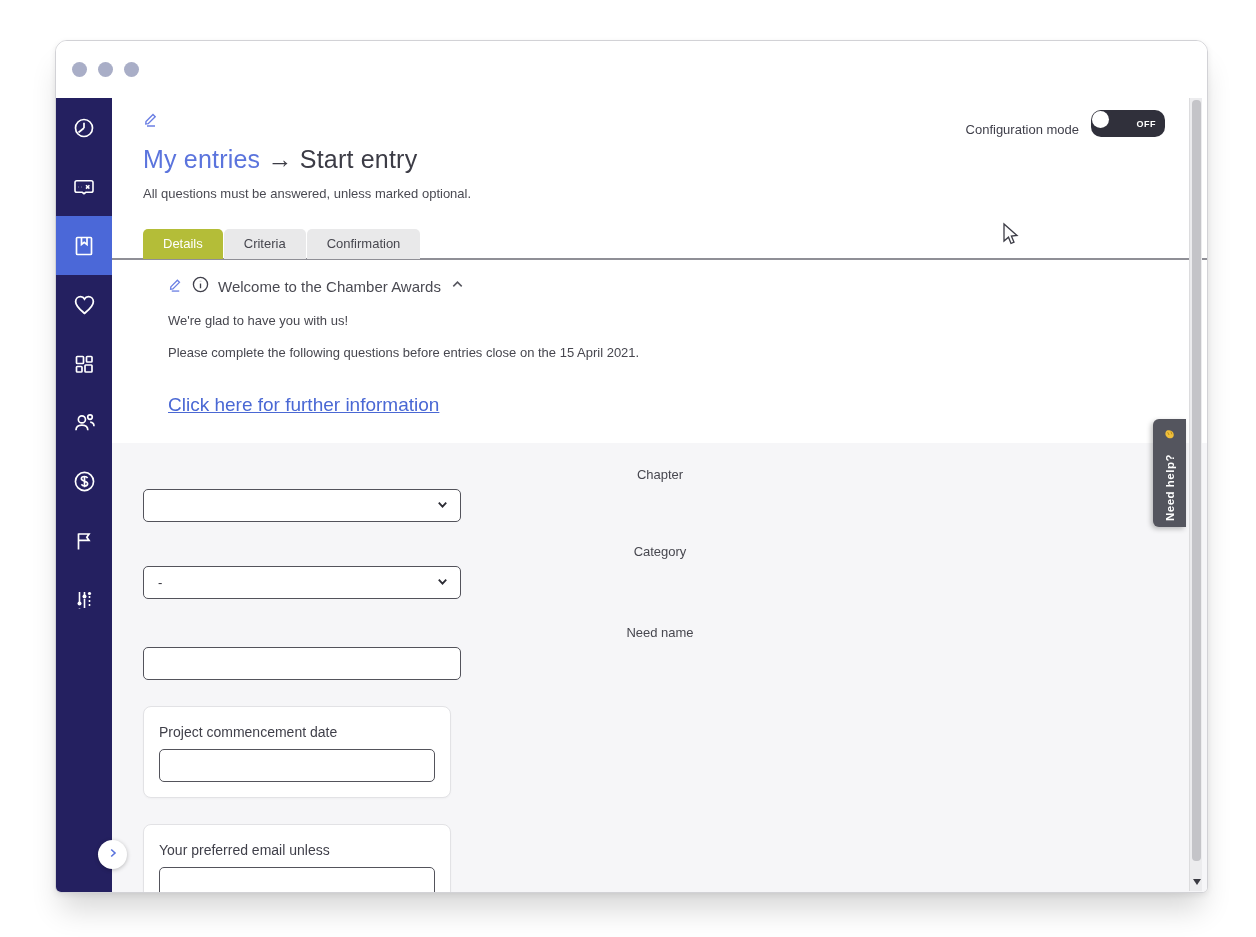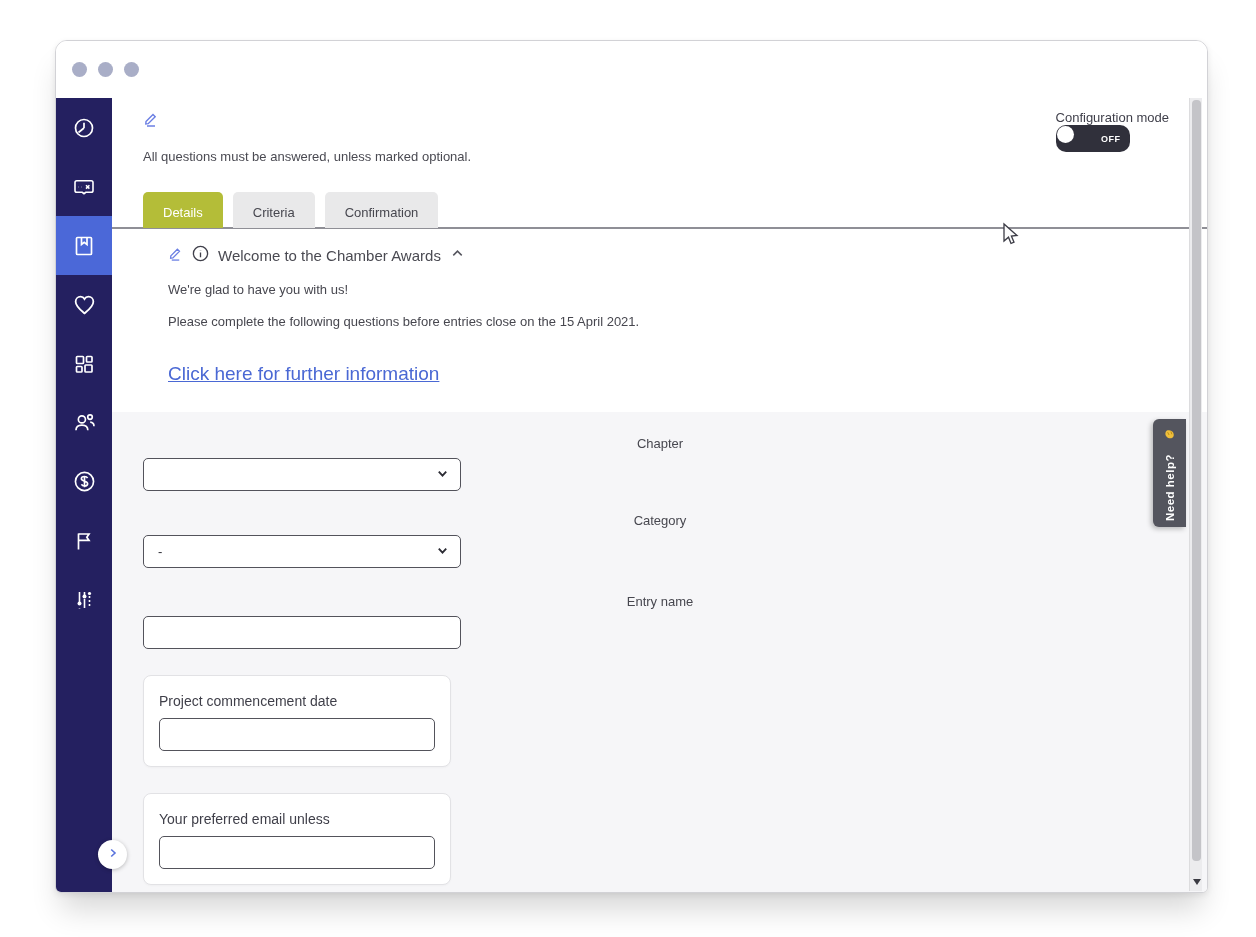--- a/index.html
+++ b/index.html
@@ -27,29 +27,29 @@
   }
 
   
   .content { flex:1; background:#ffffff; display:flex; flex-direction:column; position:relative; min-width:0; }
   .content-header { padding:13px 40px 0 31px; position:relative; }
   .pencil-top { display:inline-block; margin-bottom:6px; }
   .breadcrumb { font-size:25px; margin-top:8px; color:#3c3c46; letter-spacing:0.2px; }
   .breadcrumb .crumb-link { color:#5b74dd; cursor:pointer; }
   .subtitle { margin-top:12px; font-size:13px; color:#4a4a52; }
 
-  .config-row { position:absolute; top:12px; right:26px; display:flex; align-items:flex-start;flex-direction:column; }
+  .config-row { position:absolute; top:12px; right:42px; display:flex; align-items:flex-end; }
   .config-label { font-size:13px; color:#3f3f4a; margin-right:12px; }
   .toggle { width:74px; height:27px; background:#30303b; border-radius:10px; position:relative; cursor:pointer; }
   .toggle-knob { position:absolute; left:1px; top:1px; width:17px; height:17px; background:#ffffff; border-radius:50%; }
   .toggle-state { position:absolute; right:9px; top:50%; transform:translateY(-50%); color:#ffffff; font-size:9px; font-weight:bold; letter-spacing:0.5px; }
 
   
   .tabs { margin-top:27px; padding-left:31px; border-bottom:2px solid #8f8f96; display:flex; }
-  .tab { padding:13px 20px 8px; font-size:13px; border-radius:5px 5px 0 0; margin-right:10px;
+  .tab { padding:7px 20px 8px; font-size:13px; border-radius:5px 5px 0 0; margin-right:1px;
          background:#e9e9ea; color:#47474f; cursor:pointer; position:relative; top:1px; }
   .tab.active { background:#b4bd38; color:#ffffff; }
 
   
   .welcome { background:#ffffff; padding:16px 37px 27px 56px; }
   .welcome-head { display:flex; align-items:center; gap:9px; font-size:15px; color:#4a4a52; }
   .welcome p { font-size:13px; color:#47474f; margin-top:17px; }
   .welcome a { font-size:19px; color:#4a68d4; text-decoration:underline; display:inline-block; margin-top:34px; cursor:pointer; }
 
   
@@ -185,20 +185,25 @@
     </aside>
 
     <main class="content">
       <div class="content-header">
         <span class="pencil-top">
           <svg width="16" height="16" viewBox="0 0 16 16" fill="none" stroke="#6b7fe3" stroke-width="1.4">
               <path d="M3 10.5 L10 3.5 L12.2 5.7 L5.2 12.7 L2.8 13 Z"></path>
               <path d="M4 15 h8"></path>
             </svg>
         </span>
+        <div class="breadcrumb">
+          <span class="crumb-link">My entries</span>
+          <span>→</span>
+          <span>Start entry</span>
+        </div>
         <div class="subtitle">All questions must be answered, unless marked optional.</div>
 
         <div class="config-row">
           <span class="config-label">Configuration mode</span>
           <span class="toggle">
             <span class="toggle-knob"></span>
             <span class="toggle-state">OFF</span>
           </span>
         </div>
       </div>
@@ -255,21 +260,21 @@
             <span>-</span>
             <span>
               <svg width="13" height="13" viewBox="0 0 14 14" fill="none" stroke="#2b2b33" stroke-width="2">
                   <path d="M3 5 L7 9.2 L11 5"></path>
                 </svg>
             </span>
           </div>
         </div>
 
         <div class="field gap-lg">
-          <div class="field-label">Entry name</div>
+          <div class="field-label">Need name</div>
           <input class="text-input" type="text" value="" style="">
         </div>
 
         <div class="card">
           <div class="card-label">Project commencement date</div>
           <input class="text-input" type="text" value="" style="">
         </div>
 
         <div class="card">
           <div class="card-label">Your preferred email unless</div>

